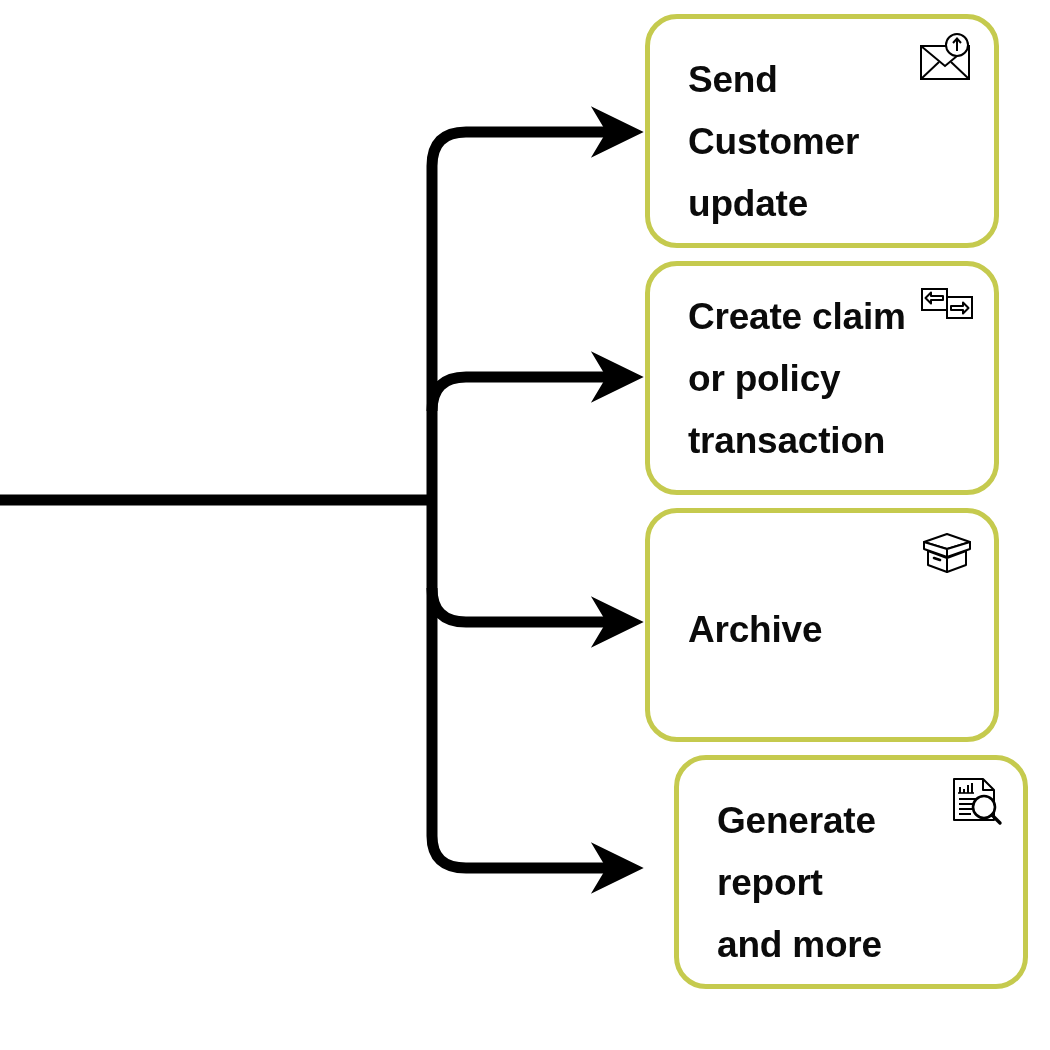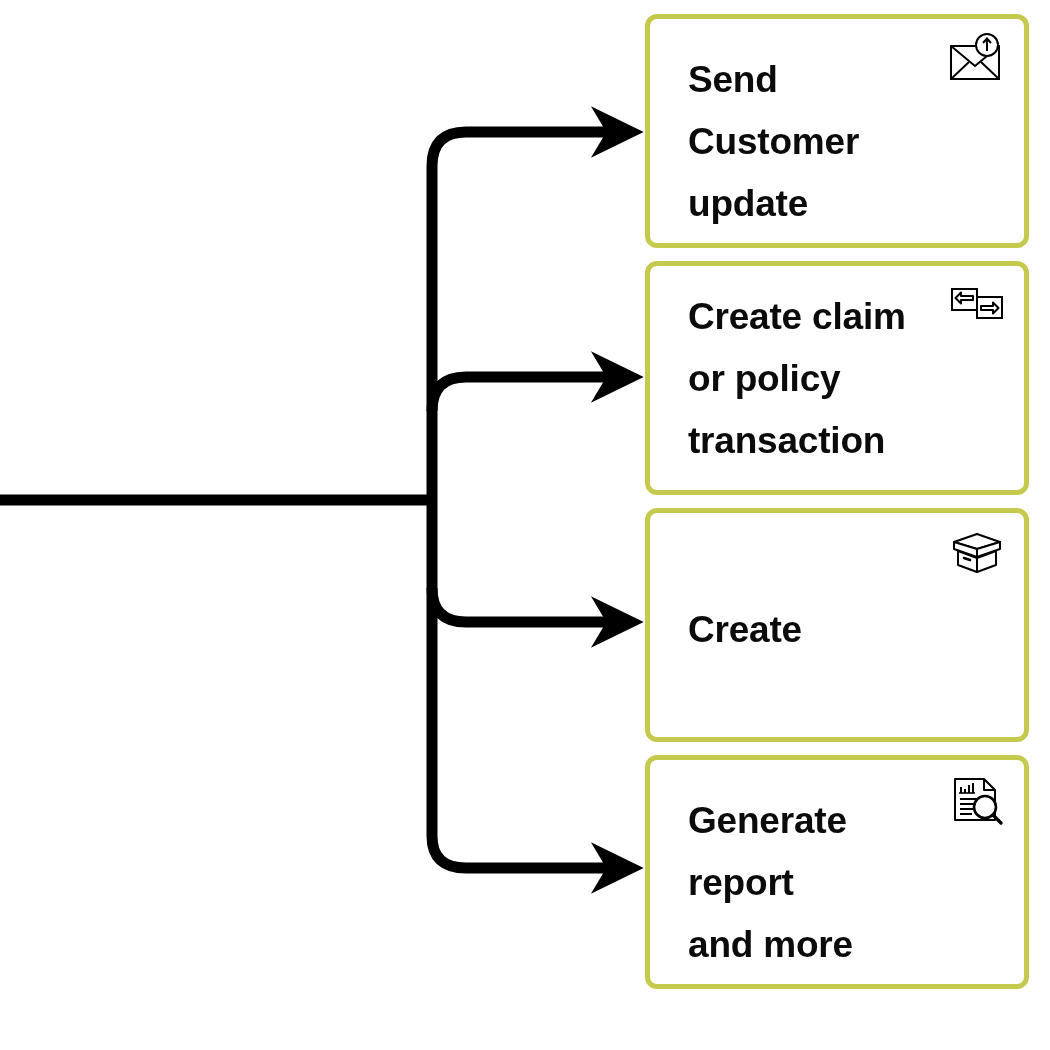--- a/index.html
+++ b/index.html
@@ -21,23 +21,23 @@
     top: 0;
     width: 1050px;
     height: 1050px;
     pointer-events: none;
   }
   .card {
     position: absolute;
     box-sizing: border-box;
     background: #ffffff;
     border: 5px solid #c5ca4e;
-    border-radius: 12px;
+    border-radius: 32px;
     left: 645px;
-    width: 384px;
+    width: 354px;
   }
   .card-label {
     position: absolute;
     left: 38px;
     color: #0b0b0b;
     font-family: "Liberation Sans", sans-serif;
     font-weight: bold;
     font-size: 37px;
     line-height: 62px;
     letter-spacing: -0.2px;
@@ -56,21 +56,21 @@
     width: 100%;
     height: 100%;
   }
   
   #card-0 { top: 14px;  height: 234px; }
   #card-0 .card-label { top: 30px; }
   #card-1 { top: 261px; height: 234px; }
   #card-1 .card-label { top: 20px; }
   #card-2 { top: 508px; height: 234px; }
   #card-2 .card-label { top: 86px; }
-  #card-3 { top: 755px; height: 234px; }
+  #card-3 { top: 755px; height: 234px; margin-left: 29px; }
   #card-3 .card-label { top: 30px; }
 </style>
 </head>
 <body>
 
 <div id="canvas">
 
   <svg id="connectors" viewBox="0 0 1050 1050" xmlns="http://www.w3.org/2000/svg">
     <defs>
       <marker id="arrowhead" markerWidth="5.2" markerHeight="5.2" refX="2.2" refY="2.6" orient="auto" markerUnits="strokeWidth">
@@ -126,21 +126,21 @@
     <span class="card-icon">
       <svg viewBox="0 0 58 52" xmlns="http://www.w3.org/2000/svg">
         <path d="M 29 22 L 6 15 L 29 7 L 52 15 Z" fill="#ffffff" stroke="#000000" stroke-width="2" stroke-linejoin="round"></path>
         <path d="M 6 15 L 6 22 L 29 30 L 29 22 Z" fill="#ffffff" stroke="#000000" stroke-width="2" stroke-linejoin="round"></path>
         <path d="M 52 15 L 52 22 L 29 30 L 29 22 Z" fill="#ffffff" stroke="#000000" stroke-width="2" stroke-linejoin="round"></path>
         <path d="M 10 24 L 10 38 L 29 45 L 29 31 Z" fill="#ffffff" stroke="#000000" stroke-width="2" stroke-linejoin="round"></path>
         <path d="M 48 24 L 48 38 L 29 45 L 29 31 Z" fill="#ffffff" stroke="#000000" stroke-width="2" stroke-linejoin="round"></path>
         <path d="M 16 31 L 22 33" fill="none" stroke="#000000" stroke-width="2.6" stroke-linecap="round"></path>
       </svg>
     </span>
-    <div class="card-label">Create</div>
+    <div class="card-label">Archive</div>
   </div>
 
   <div class="card" id="card-3">
     <span class="card-icon">
       <svg viewBox="0 0 58 52" xmlns="http://www.w3.org/2000/svg">
         <path d="M 7 5 L 36 5 L 47 16 L 47 46 L 7 46 Z" fill="#ffffff" stroke="#000000" stroke-width="2" stroke-linejoin="round"></path>
         <path d="M 36 5 L 36 16 L 47 16" fill="none" stroke="#000000" stroke-width="2" stroke-linejoin="round"></path>
         <path d="M 13 19 L 13 13" stroke="#000000" stroke-width="2" stroke-linecap="butt"></path>
         <path d="M 17 19 L 17 15" stroke="#000000" stroke-width="2" stroke-linecap="butt"></path>
         <path d="M 21 19 L 21 11" stroke="#000000" stroke-width="2" stroke-linecap="butt"></path>

